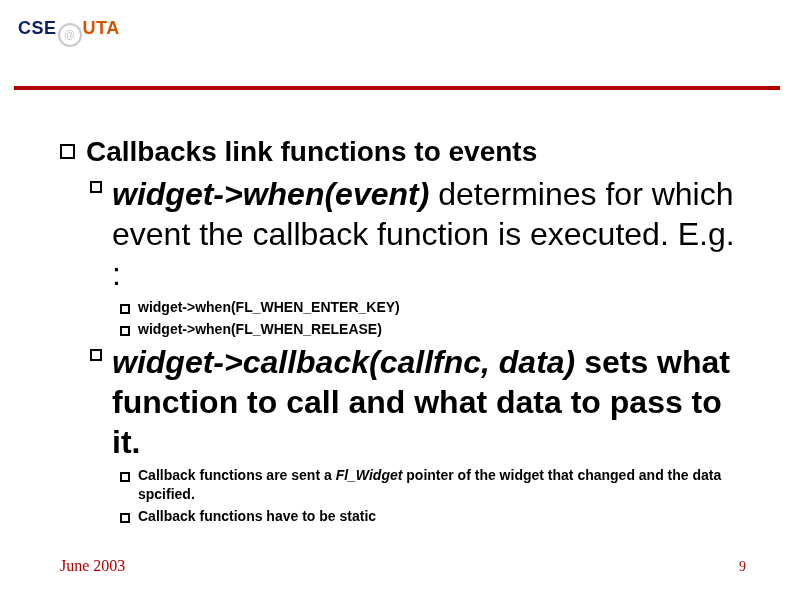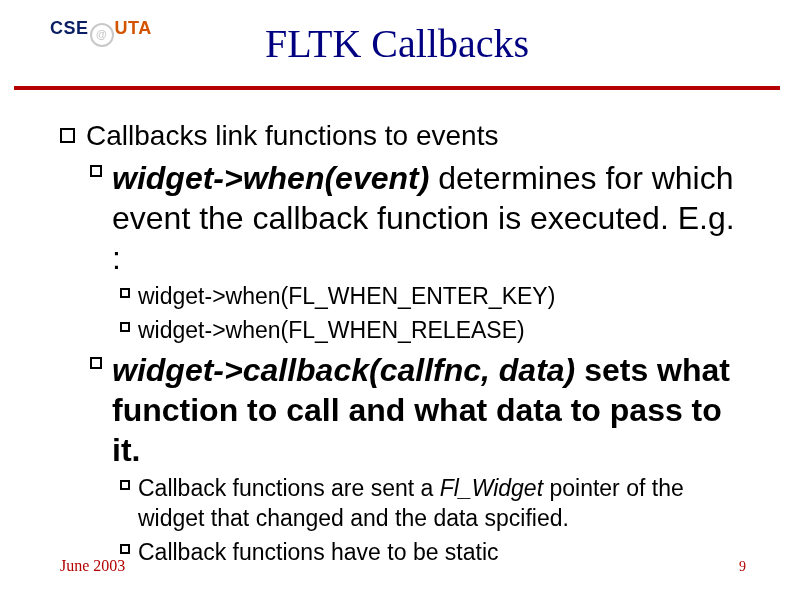--- a/index.html
+++ b/index.html
@@ -20,21 +20,21 @@
     box-sizing: border-box;
   }
   .logo {
     position: absolute;
     top: 18px;
     left: 18px;
     font-weight: bold;
     font-size: 18px;
     letter-spacing: 0.5px;
   }
-  .logo .cse { color: #0a1f63; margin-left: 32px; }
+  .logo .cse { color: #0a1f63; }
   .logo .at  {
     display: inline-block;
     width: 20px;
     height: 20px;
     border: 2px solid #c9c9c9;
     border-radius: 50%;
     vertical-align: -4px;
     margin: 0 1px;
     text-align: center;
     font-size: 11px;
@@ -62,22 +62,22 @@
     background: #b30000;
   }
   .content {
     position: absolute;
     top: 120px;
     left: 60px;
     right: 48px;
   }
   .bullet-l1 {
     font-size: 28px;
-    font-weight: normal;
-    margin-top: 0;
+    font-weight: bold;
+    margin-top: 16px;
     margin-bottom: 6px;
     position: relative;
     padding-left: 26px;
   }
   .bullet-l1::before {
     content: "";
     position: absolute;
     left: 0;
     top: 8px;
     width: 15px;
@@ -96,22 +96,22 @@
     content: "";
     position: absolute;
     left: 0;
     top: 7px;
     width: 12px;
     height: 12px;
     border: 2px solid #000;
     box-sizing: border-box;
   }
   .bullet-l3 {
-    font-size: 23px;
-    font-weight: normal;
+    font-size: 14px;
+    font-weight: bold;
     margin: 4px 0 4px 60px;
     position: relative;
     padding-left: 18px;
     line-height: 1.3;
   }
   .bullet-l3::before {
     content: "";
     position: absolute;
     left: 0;
     top: 6px;
@@ -148,21 +148,20 @@
 </style>
 </head>
 <body>
 
 <div class="slide">
 
   <div class="logo">
     <span class="cse">CSE</span><span class="at">@</span><span class="uta">UTA</span>
   </div>
 
-  <div class="title">FLTK Callbacks</div>
 
   <div class="rule"></div>
 
   <div class="content">
 
     <div class="bullet-l1">Callbacks link functions to events</div>
 
     <div class="bullet-l2">
       <b><i>widget-&gt;when(event)</i></b><span>   determines for which event the callback function is executed. E.g. :</span>
     </div>

